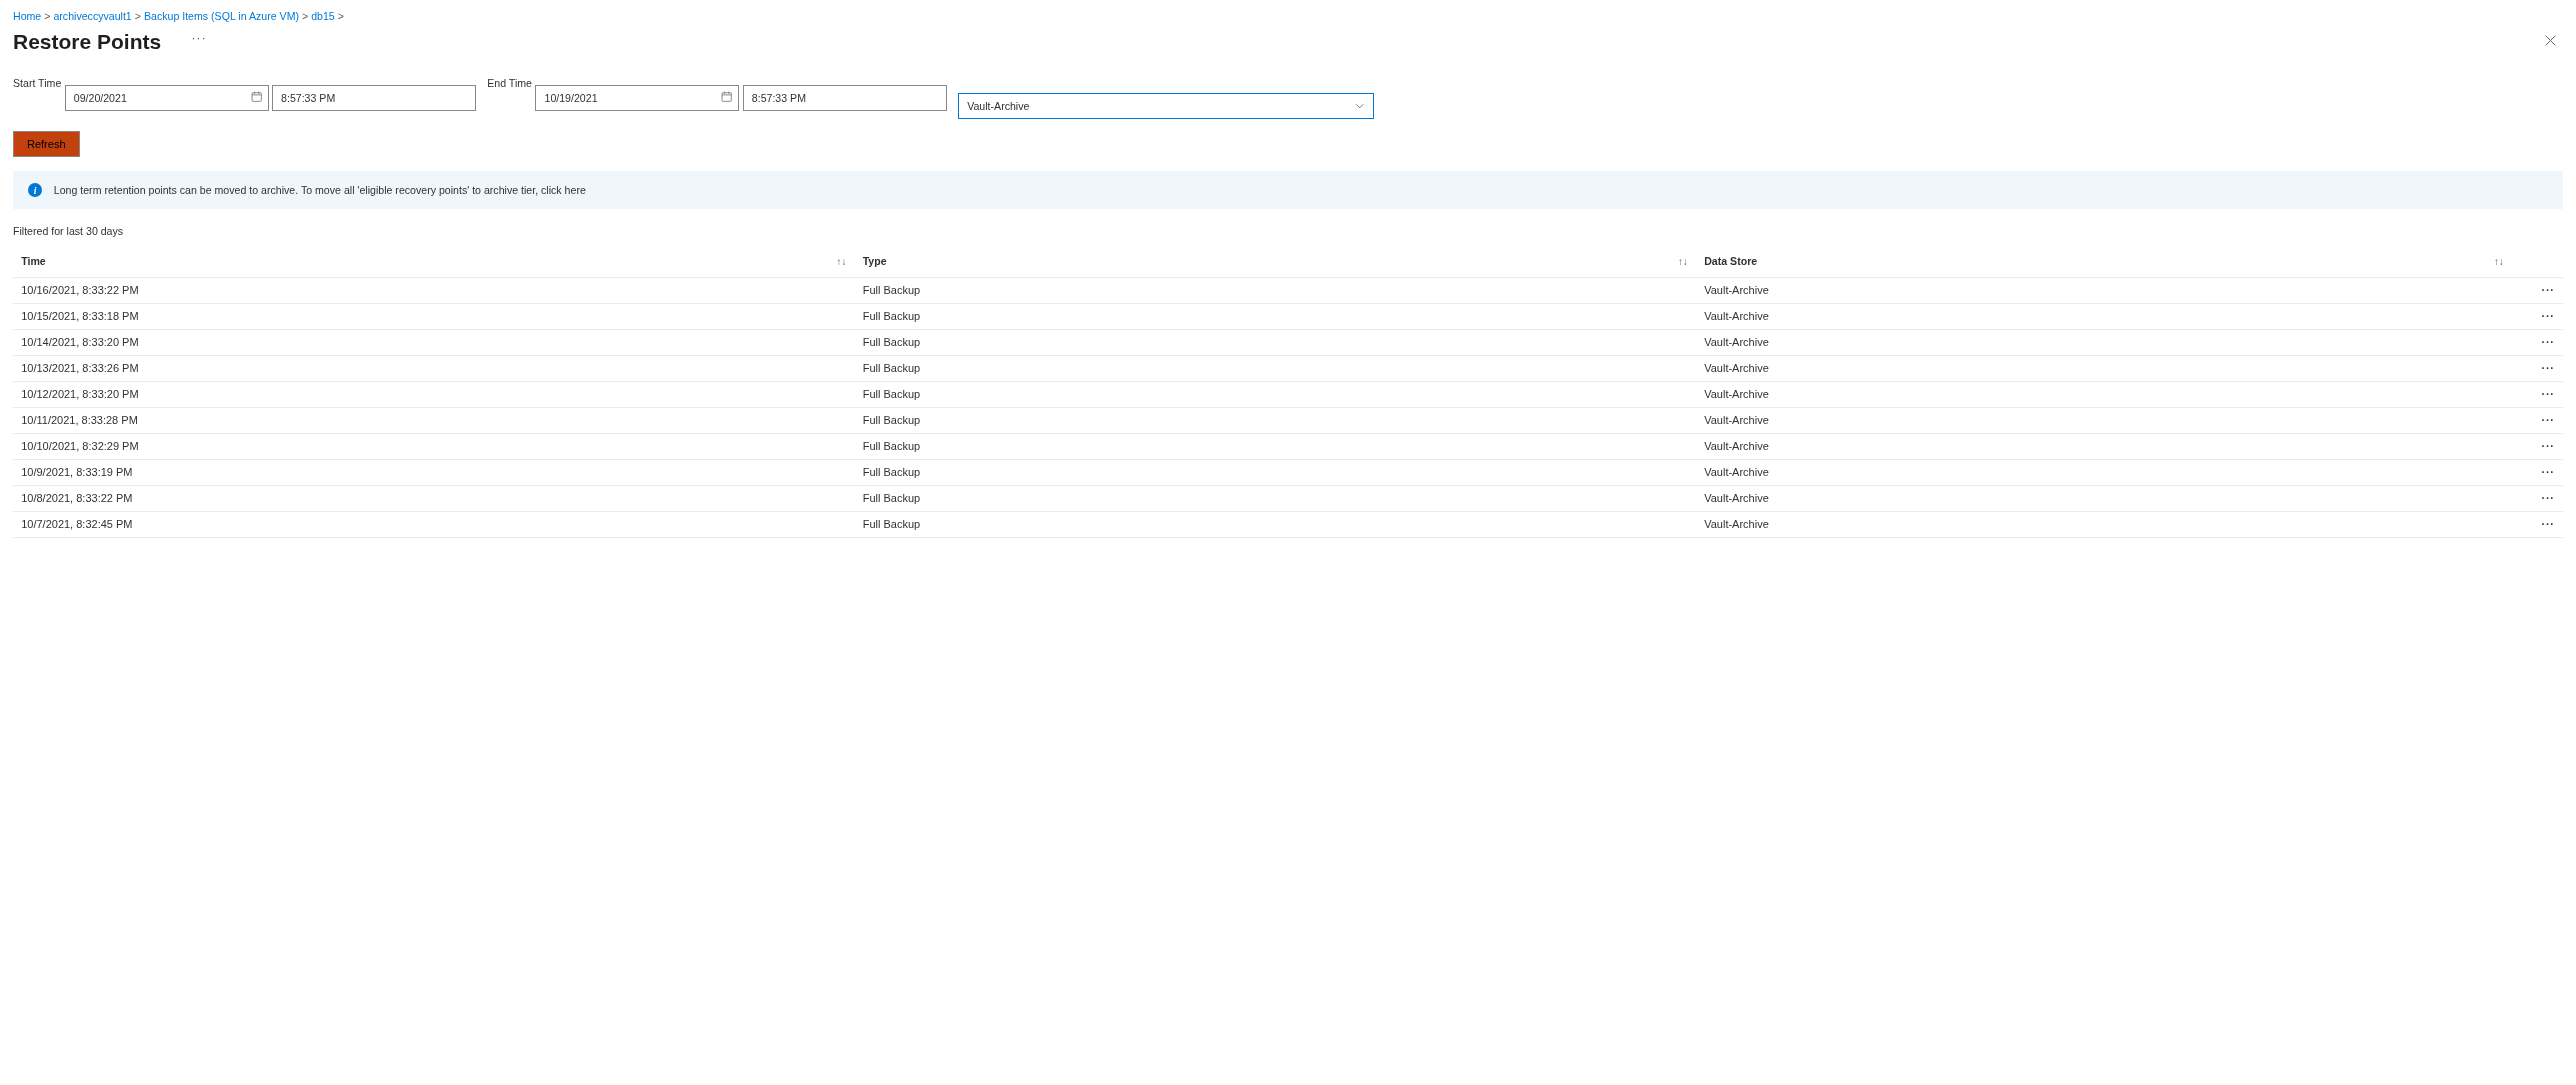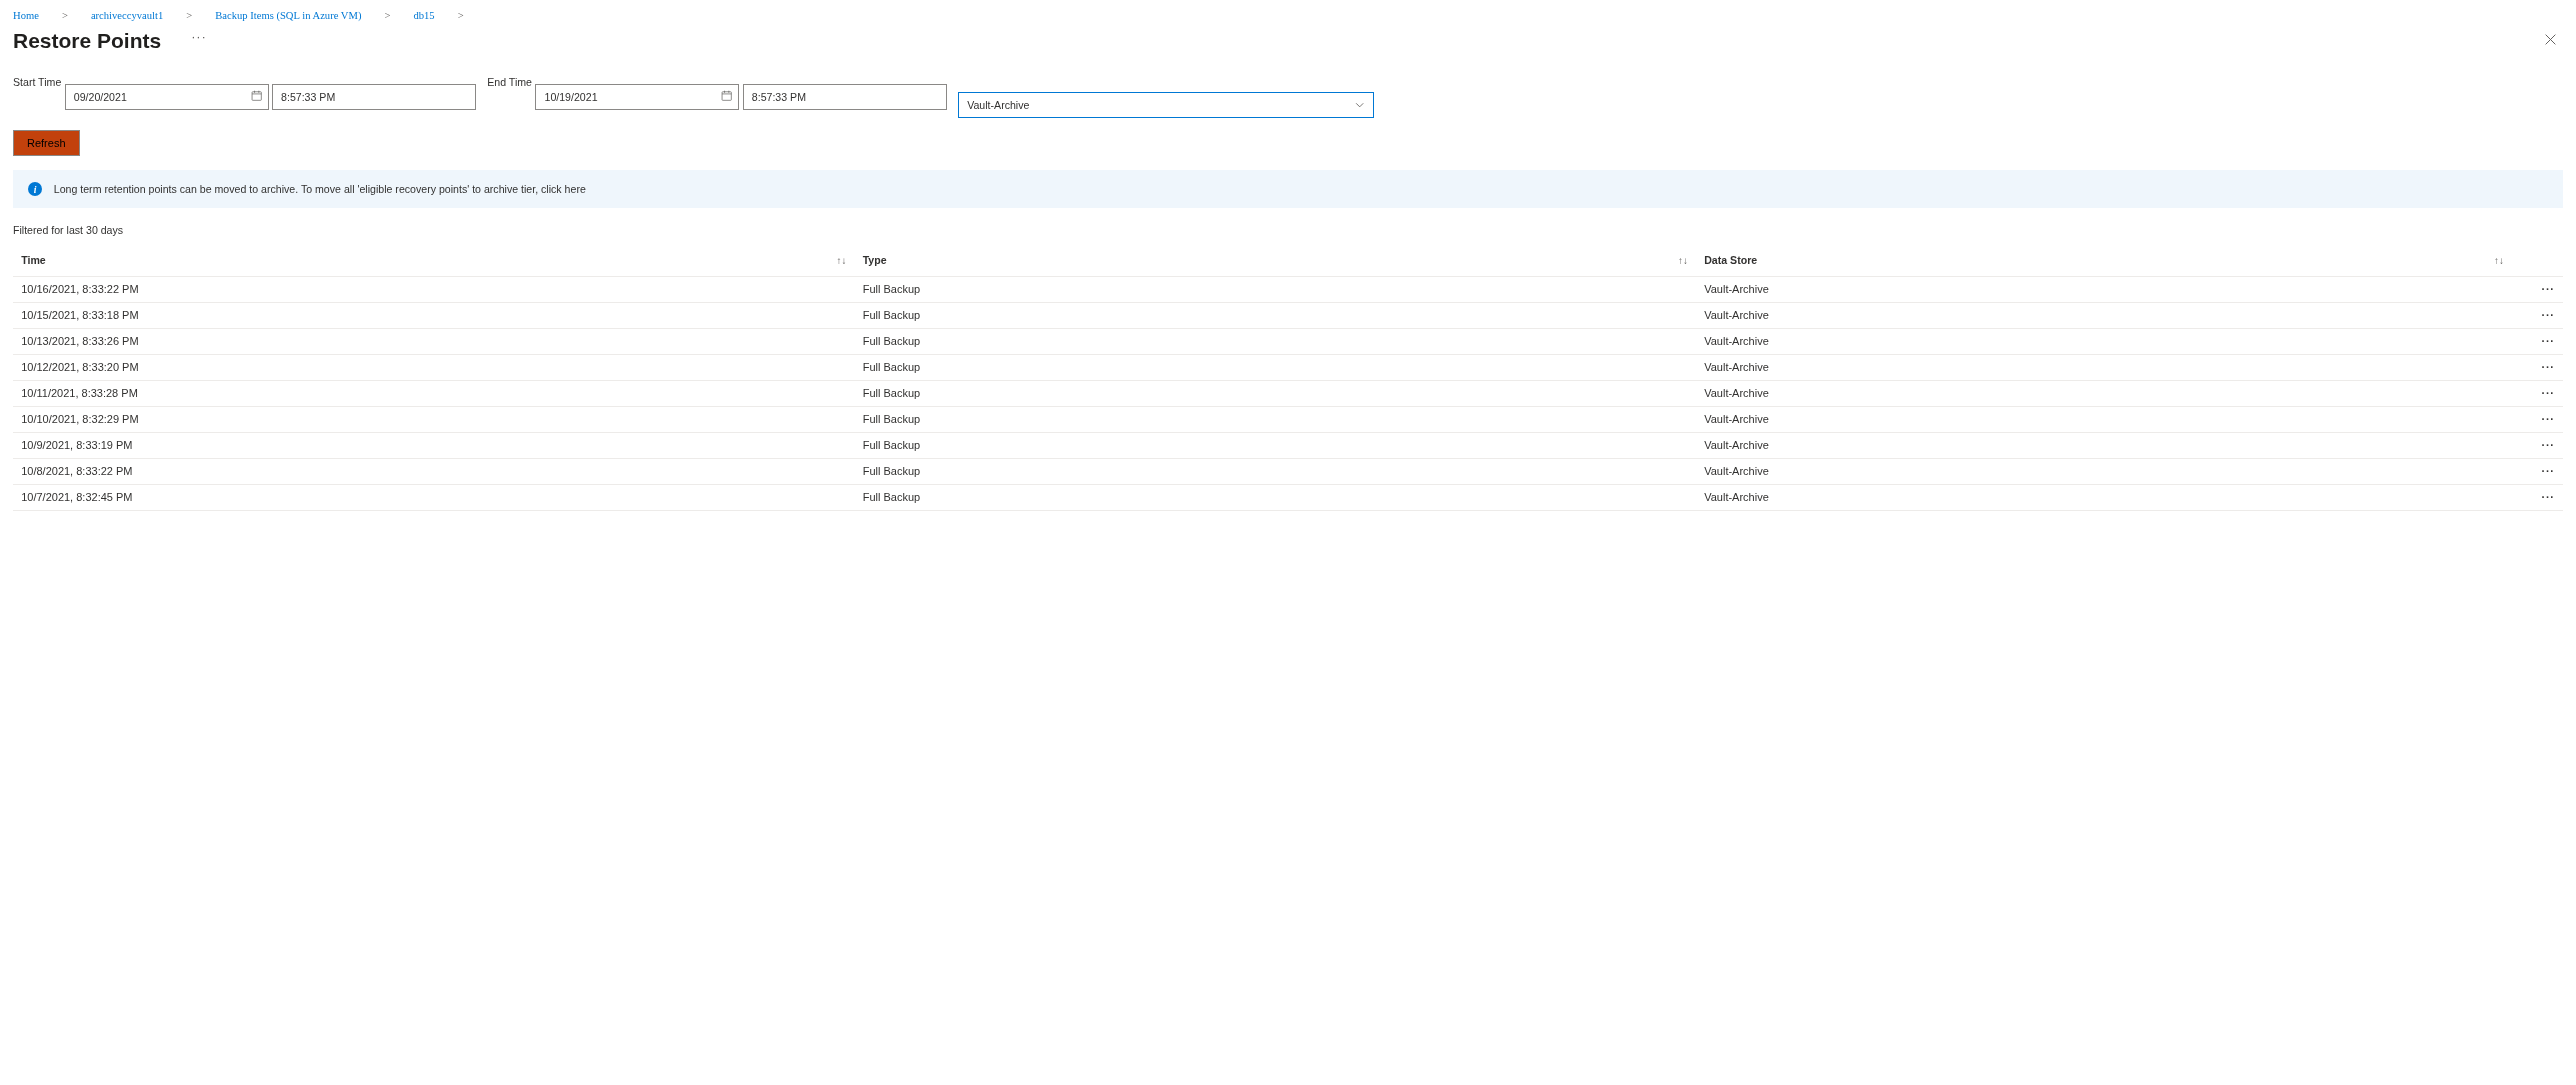--- a/index.html
+++ b/index.html
@@ -9,24 +9,23 @@
       color: #323130;
       background: #ffffff;
       padding: 9.8px 13px;
     }
     a { color: #0078d4; text-decoration: none; }
 
     
     .breadcrumb {
       display: flex;
       align-items: flex-end;
-      gap: 23px;
+      gap: 3px;
       font-size: 10.6px;
       margin-bottom: 8.2px;
-      font-family: Liberation Serif, serif;
     }
     .breadcrumb .sep { color: #605e5c; }
 
     
     .title-row {
       display: flex;
       align-items: center;
       justify-content: space-between;
       margin-bottom: 23px;
     }
@@ -309,20 +308,26 @@
         <td>Vault-Archive</td>
         <td class="row-actions">···</td>
       </tr>
       <tr>
         <td>10/15/2021, 8:33:18 PM</td>
         <td>Full Backup</td>
         <td>Vault-Archive</td>
         <td class="row-actions">···</td>
       </tr>
       <tr>
+        <td>10/14/2021, 8:33:20 PM</td>
+        <td>Full Backup</td>
+        <td>Vault-Archive</td>
+        <td class="row-actions">···</td>
+      </tr>
+      <tr>
         <td>10/13/2021, 8:33:26 PM</td>
         <td>Full Backup</td>
         <td>Vault-Archive</td>
         <td class="row-actions">···</td>
       </tr>
       <tr>
         <td>10/12/2021, 8:33:20 PM</td>
         <td>Full Backup</td>
         <td>Vault-Archive</td>
         <td class="row-actions">···</td>

